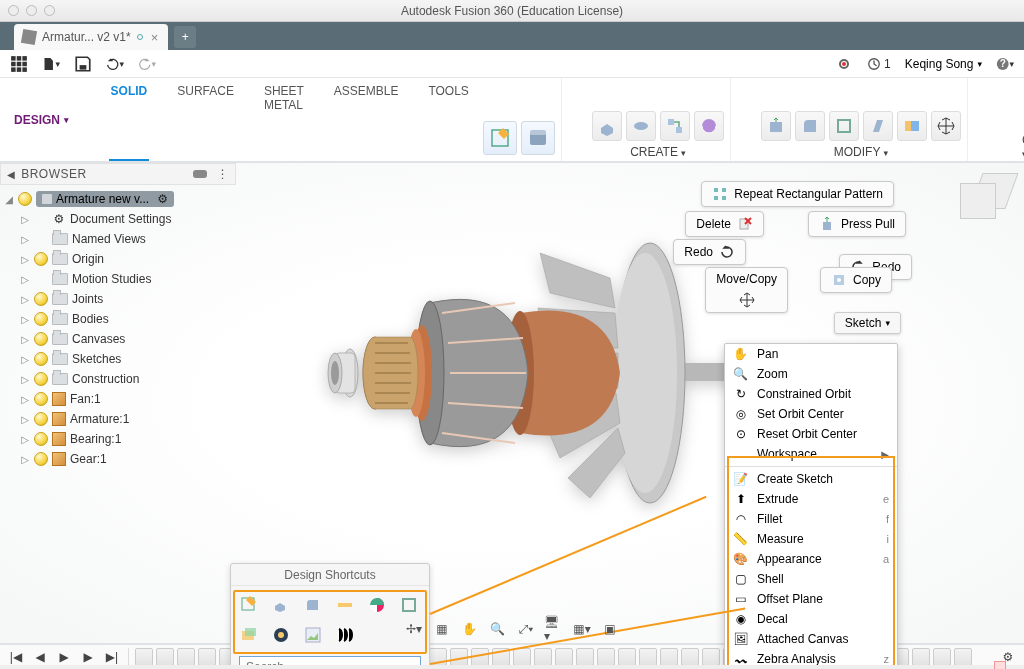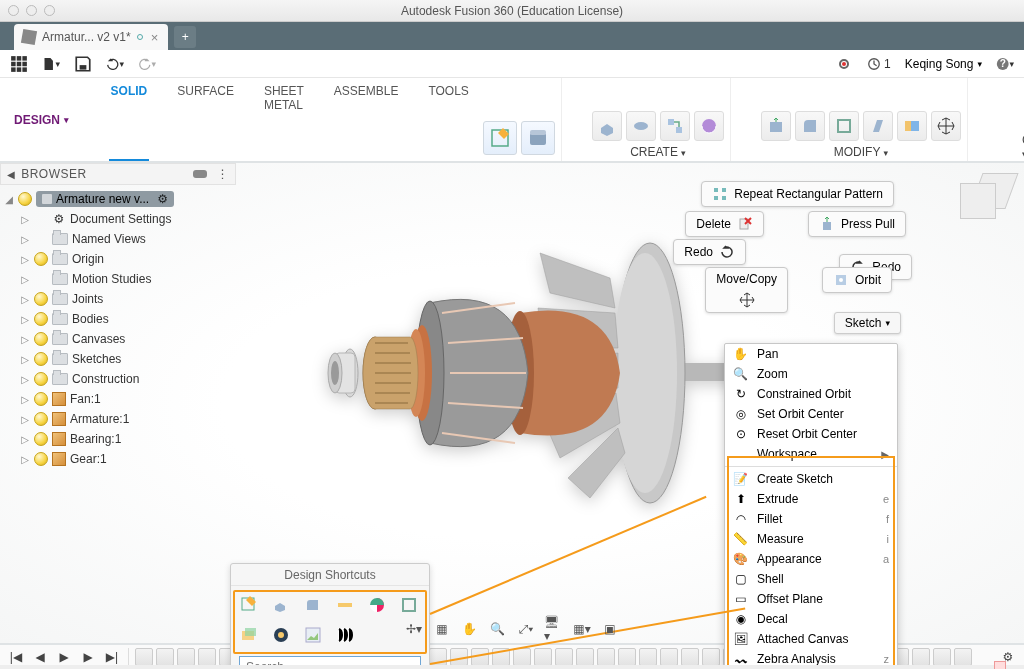--- a/index.html
+++ b/index.html
@@ -528,21 +528,21 @@
       <svg class="mi" viewBox="0 0 16 16">
         <path d="M8 1v14M1 8h14" stroke="#333"></path>
         <path d="M5 3l3-2 3 2M5 13l3 2 3-2M3 5l-2 3 2 3M13 5l2 3-2 3" stroke="#333" fill="none"></path>
       </svg>
     </div>
   <div class="mbtn" style="right:132px;top:104px;">
       <svg class="mi" viewBox="0 0 16 16">
         <rect x="3" y="3" width="10" height="10" fill="#b8cde4"></rect>
         <circle cx="8" cy="8" r="2" fill="#fff"></circle>
       </svg>
-      <span>Orbit</span>
+      <span>Copy</span>
     </div>
 
   <div class="ctx">
     <div class="chip">
         <span>Sketch</span>
         <span class="caret">▾</span>
       </div>
     <ul id="ctx-top">
         <li>
           <span class="ci">✋</span>

